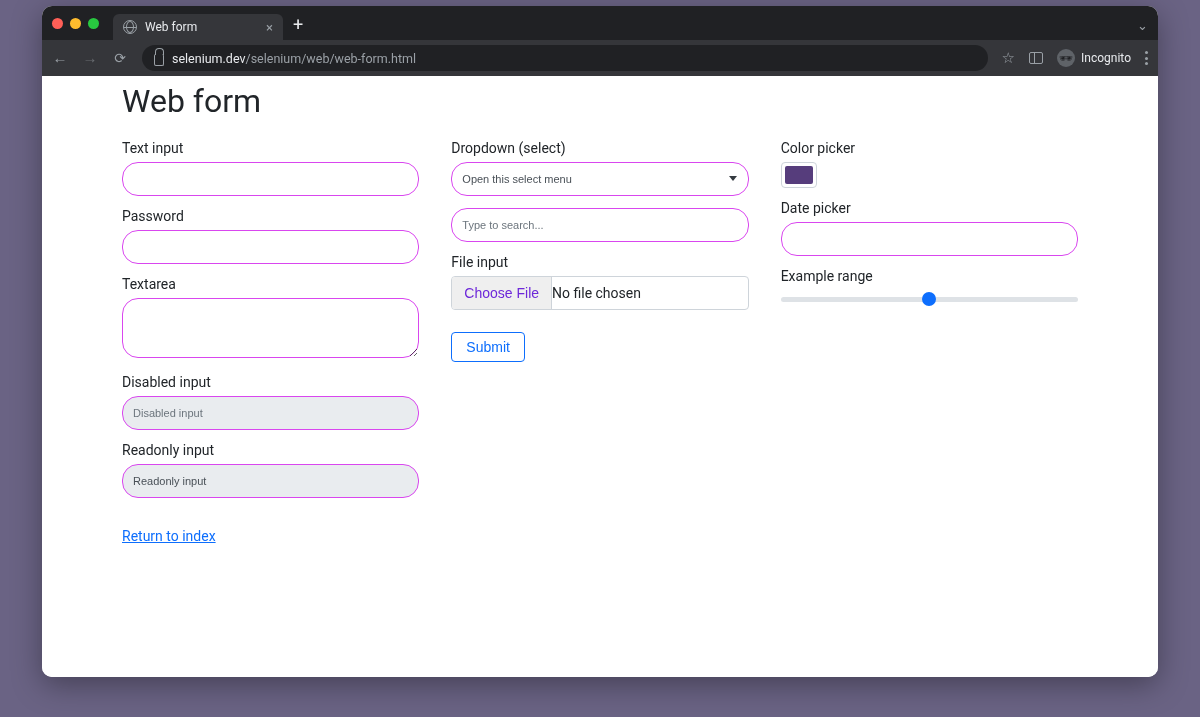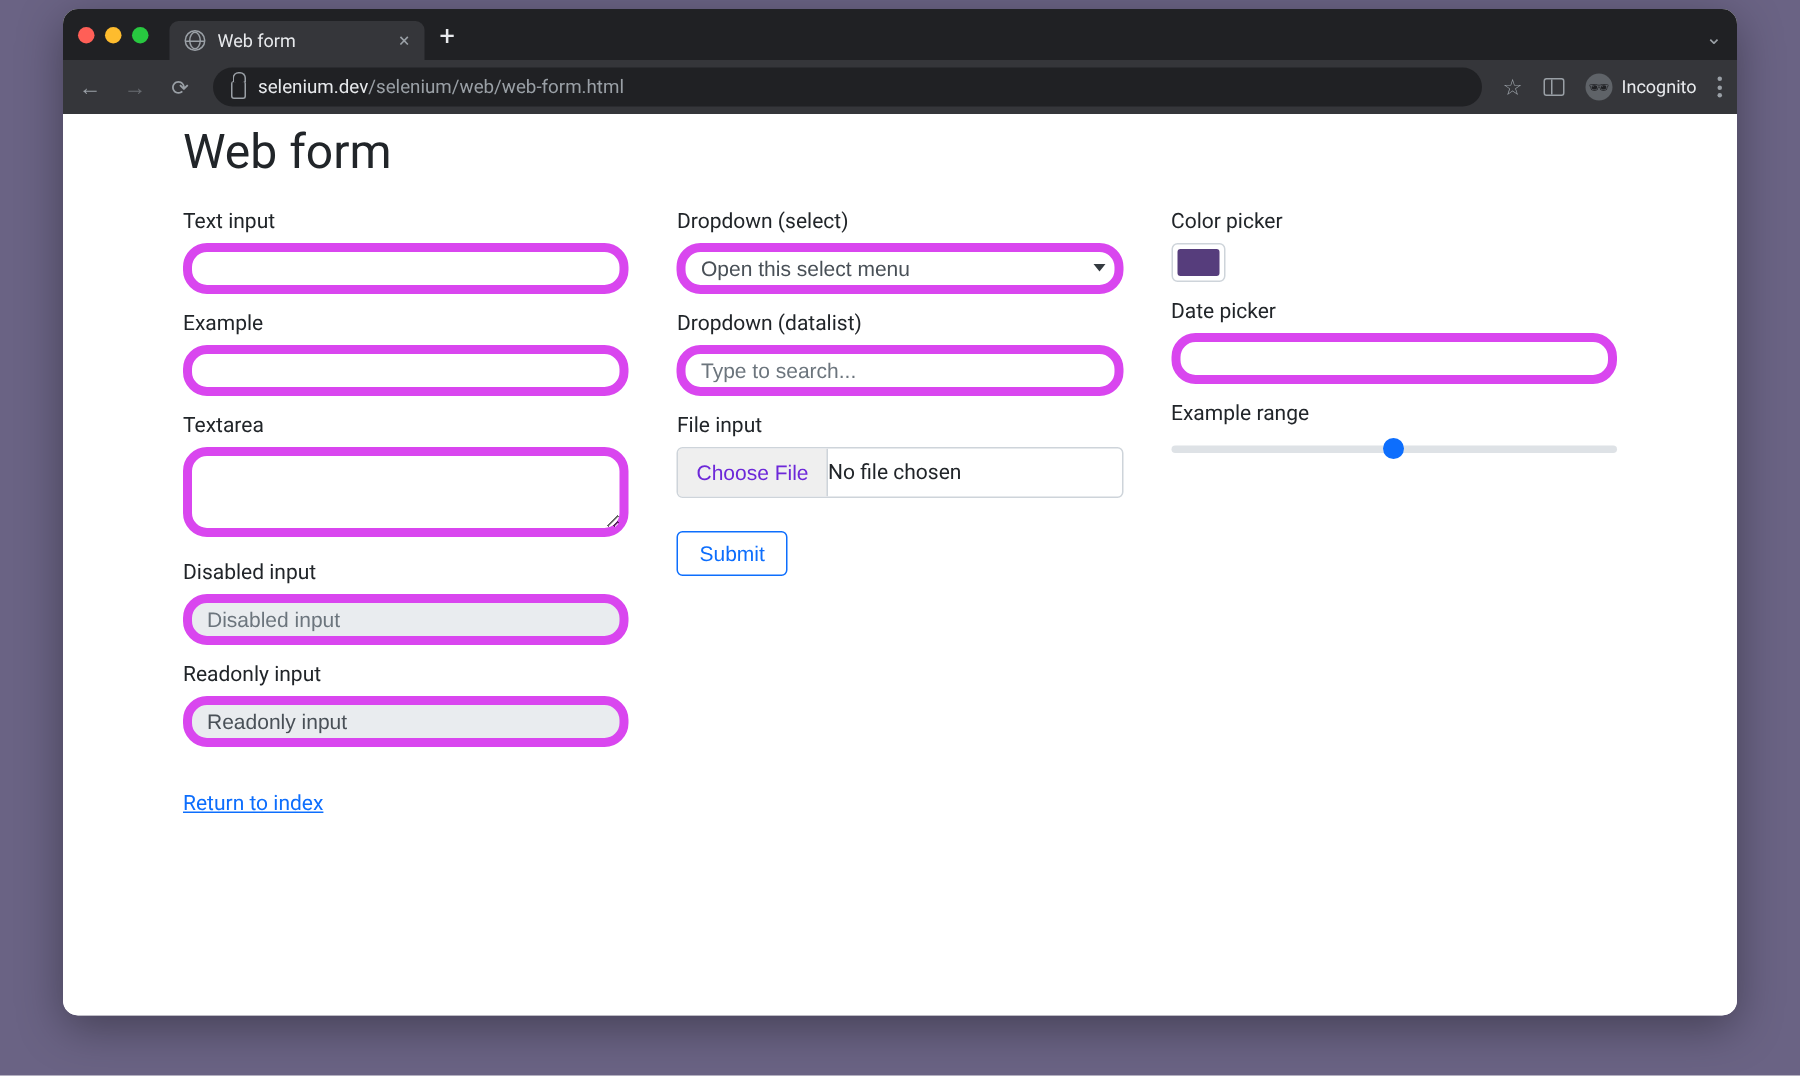--- a/index.html
+++ b/index.html
@@ -89,22 +89,22 @@
   .kebab{display:flex;flex-direction:column;gap:2.5px;}
   .kebab span{width:3px;height:3px;background:#9aa0a6;border-radius:50%;}
   
   .page{flex:1;background:#fff;overflow:auto;padding:6px 80px 20px 80px;}
   h1{font-weight:400;font-size:32px;color:#212529;margin-bottom:18px;}
   .cols{display:flex;gap:32px;margin-top:20px;}
   .col{flex:1;display:flex;flex-direction:column;}
   .fg{margin-bottom:12px;}
   .lbl{font-size:14px;color:#212529;margin-bottom:6px;display:block;}
   .fc{
-    width:100%;height:34px;border:6px solid #d946ef;border-radius:16px;
-    padding:0 10px;font-size:14px;color:#495057;background:#fff;
+    width:100%;height:34px;border:1px solid #d946ef;border-radius:16px;
+    padding:0 10px;font-size:11px;color:#495057;background:#fff;
   }
   .fc::placeholder{color:#6c757d;}
   .fc:disabled{background:#e9ecef;color:#6c757d;}
   .fc.readonly{background:#e9ecef;color:#495057;}
   textarea.fc{height:60px;padding:6px 10px;resize:vertical;}
   .select-wrap{position:relative;}
   .select-wrap:after{content:"";position:absolute;right:12px;top:14px;border-left:4px solid transparent;border-right:4px solid transparent;border-top:5px solid #343a40;pointer-events:none;}
   .file-wrap{display:flex;border:1px solid #ced4da;border-radius:4px;height:34px;overflow:hidden;}
   .file-btn{background:#efefef;border:none;border-right:1px solid #ced4da;padding:0 12px;font-size:14px;color:#6d28d9;}
   .file-txt{padding:0 0;font-size:14px;color:#212529;display:flex;align-items:center;}
@@ -174,21 +174,21 @@
     <h1>Web form</h1>
 
     <div class="cols">
 
       <div class="col">
         <div class="fg">
           <label class="lbl">Text input</label>
           <input class="fc" type="text" style="">
         </div>
         <div class="fg">
-          <label class="lbl">Example</label>
+          <label class="lbl">Password</label>
           <input class="fc" type="password" style="">
         </div>
         <div class="fg">
           <label class="lbl">Textarea</label>
           <textarea class="fc" style=""></textarea>
         </div>
         <div class="fg">
           <label class="lbl">Disabled input</label>
           <input class="fc" type="text" disabled="" placeholder="Disabled input" style="">
         </div>
@@ -200,21 +200,20 @@
       </div>
 
       <div class="col">
         <div class="fg">
           <label class="lbl">Dropdown (select)</label>
           <div class="select-wrap">
             <input class="fc" readonly="" style="cursor: pointer;" value="Open this select menu">
           </div>
         </div>
         <div class="fg">
-          <label class="lbl">Dropdown (datalist)</label>
           <input class="fc" type="text" placeholder="Type to search..." style="">
         </div>
         <div class="fg">
           <label class="lbl">File input</label>
           <div class="file-wrap">
             <button class="file-btn">Choose File</button>
             <span class="file-txt">No file chosen</span>
           </div>
         </div>
         <button class="btn-submit">Submit</button>

